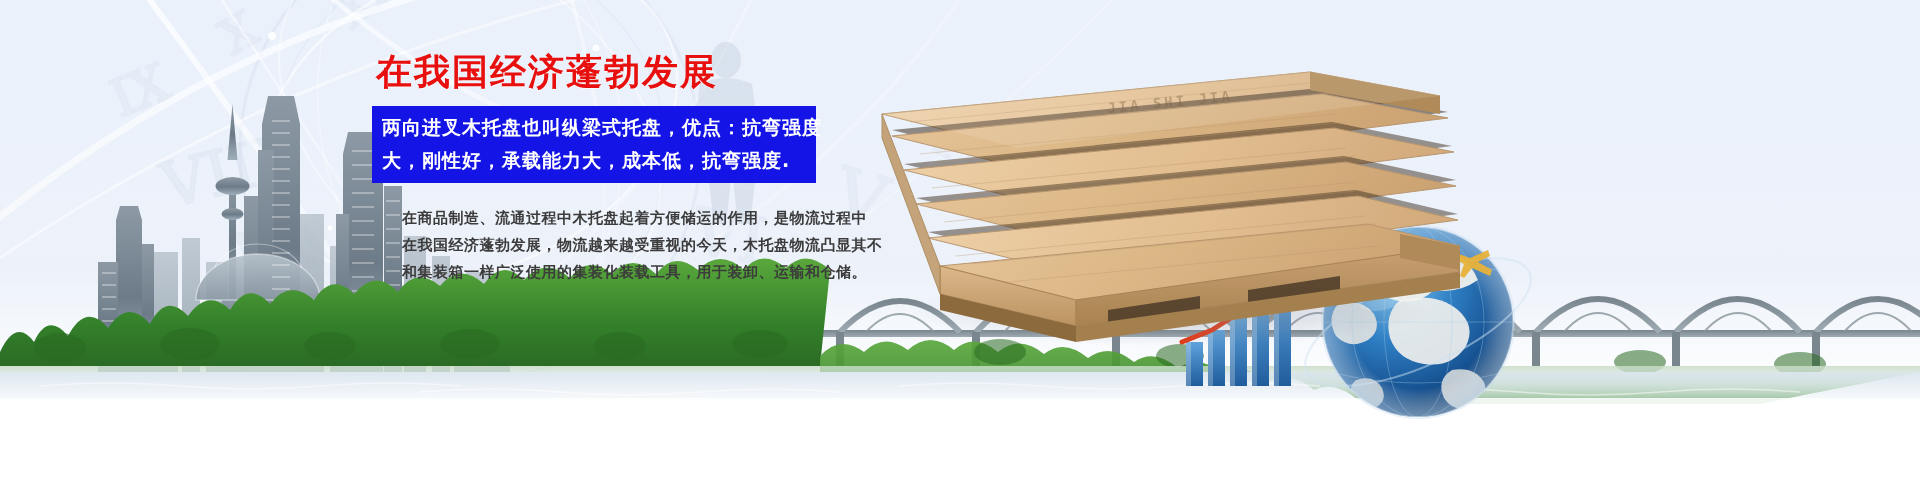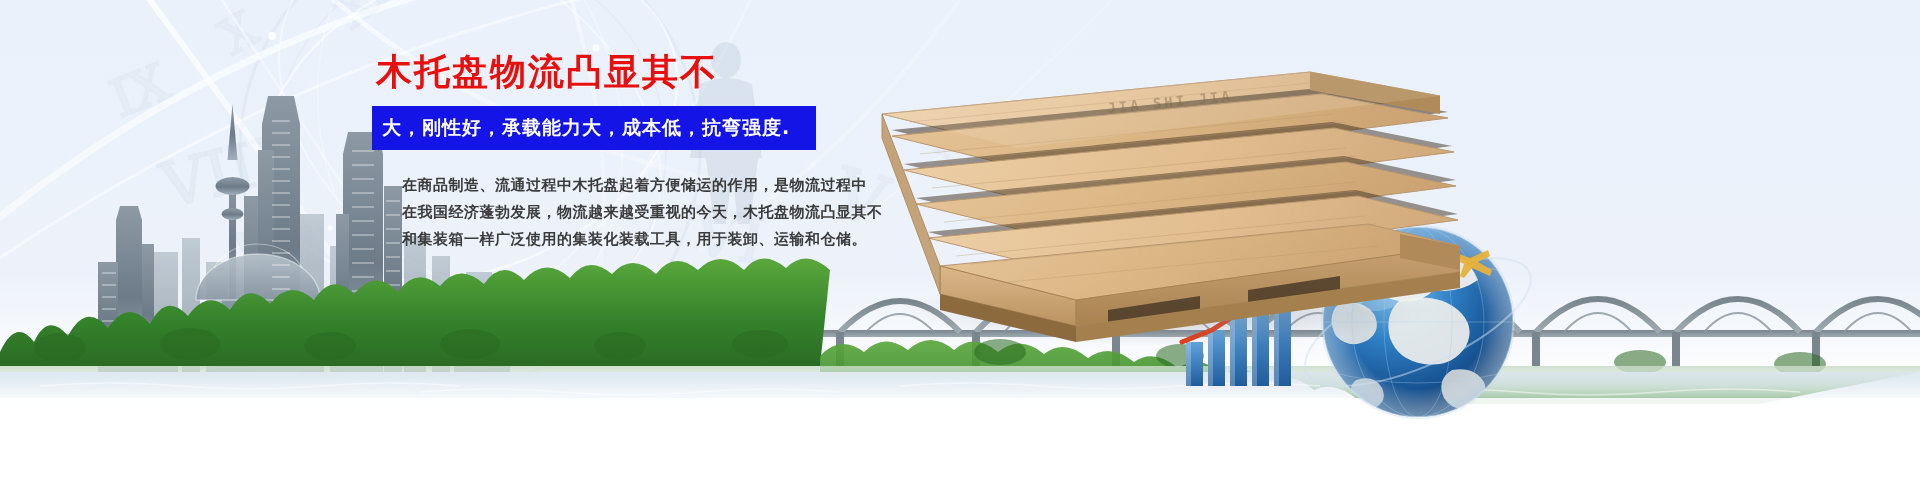--- a/index.html
+++ b/index.html
@@ -479,23 +479,24 @@
 
       <g opacity=".42">
         <text x="268" y="55" transform="rotate(-5.6 268 55)" font-family="DejaVu Sans Mono, Liberation Mono, monospace" font-size="14" font-weight="bold" fill="#6b4f2c" letter-spacing="3">JIA SHI JIA</text>
       </g>
 
       <polygon points="42,56 470,14 600,38 178,90" fill="#ffffff" opacity=".12"></polygon>
     </svg>
   </div>
 
   <div id="textblock" class="nosel">
-    <h1 id="title">木托盘物流凸显其不</h1>
+    <h1 id="title">在我国经济蓬勃发展</h1>
 
     <div id="bluebox">
+      <div>两向进叉木托盘也叫纵梁式托盘，优点：抗弯强度</div>
       <div>大，刚性好，承载能力大，成本低，抗弯强度.</div>
     </div>
 
     <div id="body">
       <p>在商品制造、流通过程中木托盘起着方便储运的作用，是物流过程中</p>
       <p>在我国经济蓬勃发展，物流越来越受重视的今天，木托盘物流凸显其不</p>
       <p>和集装箱一样广泛使用的集装化装载工具，用于装卸、运输和仓储。</p>
     </div>
   </div>
 

